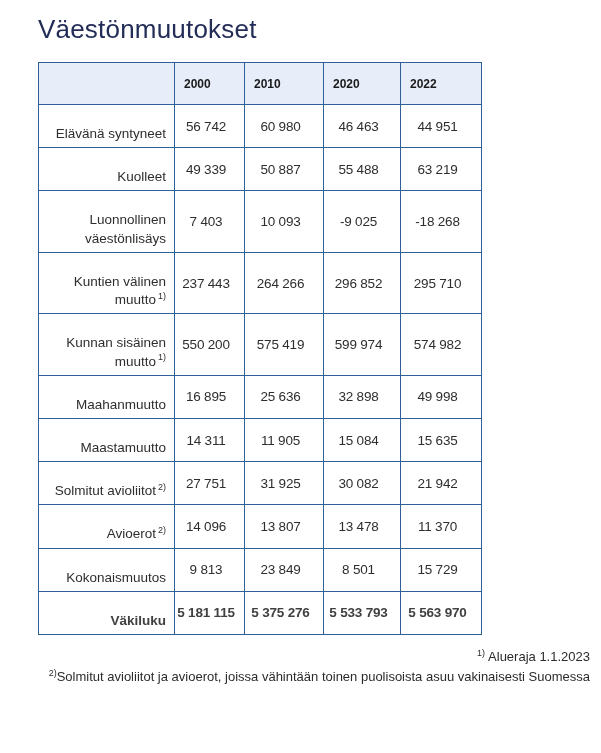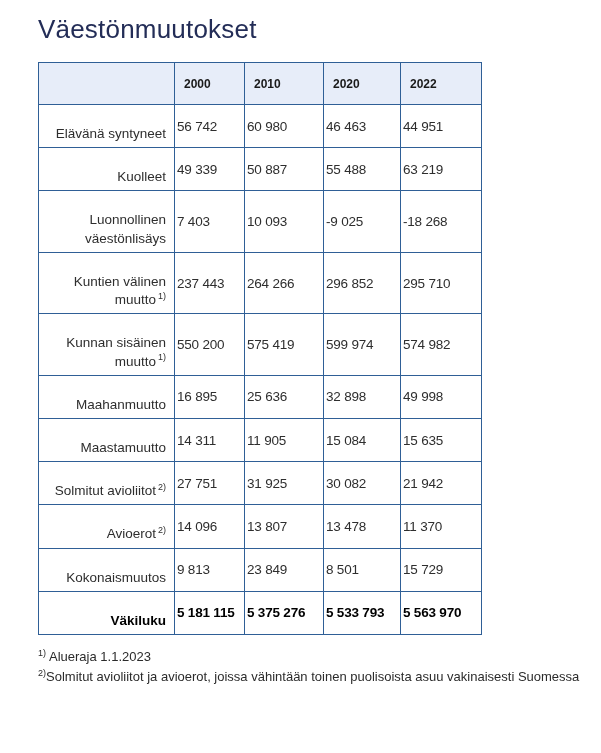--- a/index.html
+++ b/index.html
@@ -44,42 +44,42 @@
   }
   .stat-table tbody td { height: 43px; background: #ffffff; }
   .stat-table tr.tall td { height: 61px; }
   .label-cell {
     text-align: right;
     padding: 20px 8px 4px 6px;
     line-height: 1.35;
     color: #2e2e2e;
   }
   .num-cell {
-    text-align: left;
+    text-align: center;
     padding: 0 9px 0 2px;
     white-space: nowrap;
     letter-spacing: -0.2px;
     color: #2e2e2e;
   }
-  .total-row td { font-weight: 700; color: #000000; }
+  .total-row td { font-weight: 700; color: #404040; }
   sup {
     font-size: 9px;
     line-height: 0;
     vertical-align: super;
   }
   td.label-cell sup { margin-left: 2px; }
   td.label-cell sup:empty { display: none; }
   .footnotes {
     margin-top: 12px;
     width: 552px;
     font-size: 13px;
     line-height: 1.55;
     color: #2b2b2b;
   }
-  .footnotes p { margin: 0; }
+  .footnotes p { margin: 0; text-align: right; }
   .footnotes p.fn-first sup { margin-right: 3px; }
 </style>
 </head>
 <body>
 
 <div class="page">
 
   <h1 class="page-title">Väestönmuutokset</h1>
 
   <table class="stat-table">

